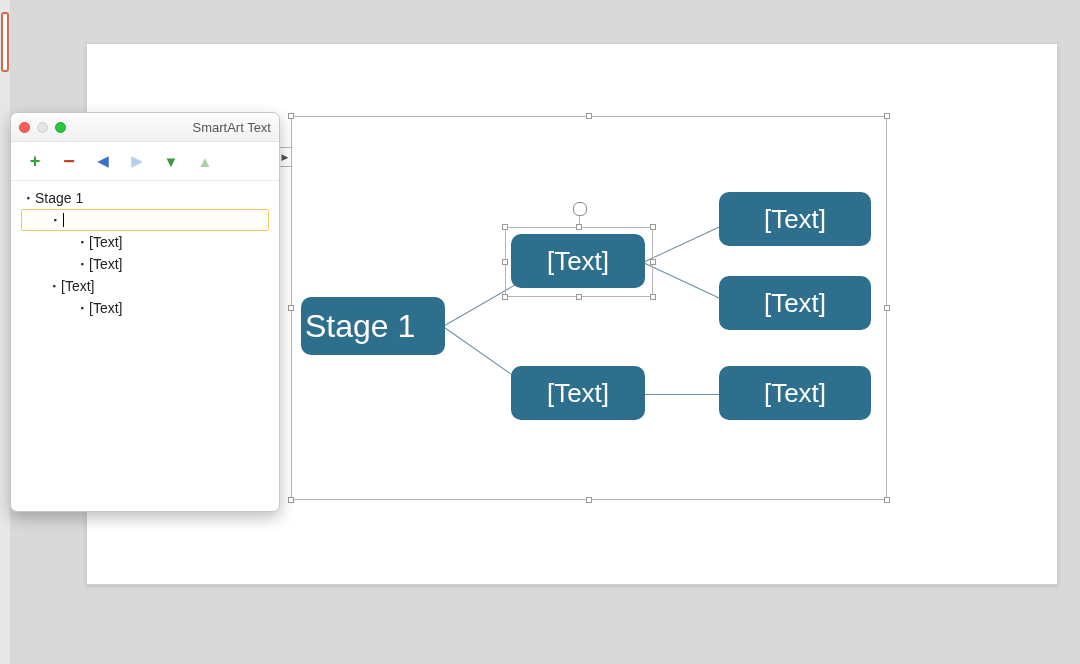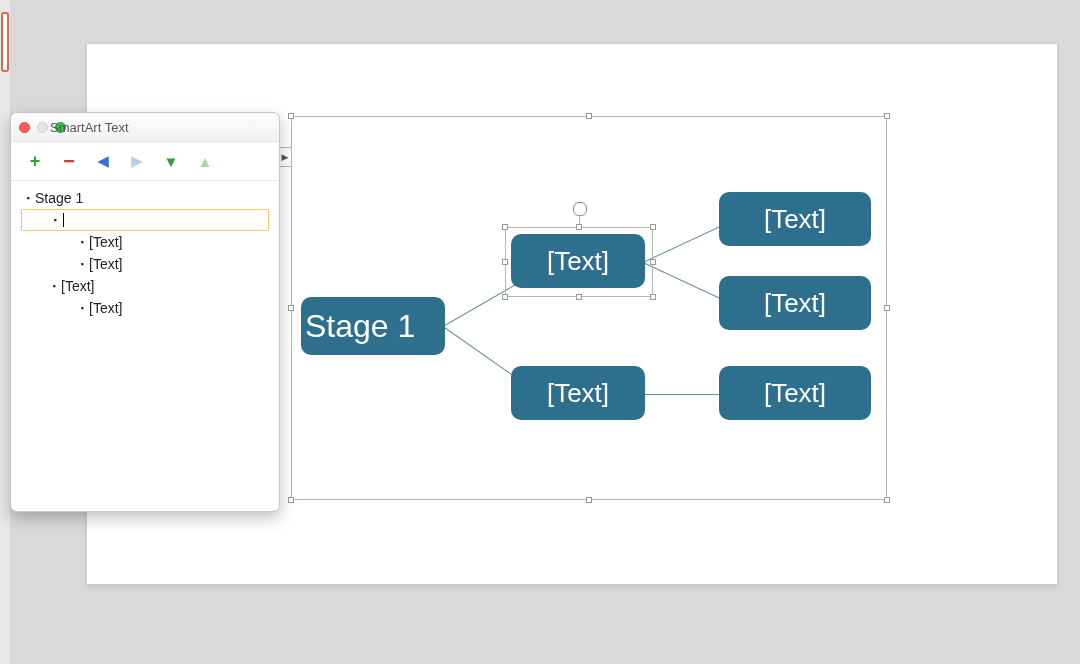--- a/index.html
+++ b/index.html
@@ -140,21 +140,21 @@
     font-size: 13px;
     color: #5c5c5c;
     border-radius: 7px 7px 0 0;
     background: linear-gradient(#fdfdfd,#f1f1f1);
   }
   .traffic { display:flex; gap:7px; margin-right: 18px; }
   .dot { width:11px; height:11px; border-radius:6px; }
   .dot.r { background:#ff5f57; border:1px solid #e24238; box-sizing:border-box;}
   .dot.y { background:#e6e6e6; border:1px solid #cfcfcf; box-sizing:border-box;}
   .dot.g { background:#28c840; border:1px solid #1ea533; box-sizing:border-box;}
-  .title { flex:1; text-align:left; font-size:13px; color:#555; margin-left:-34px;}
+  .title { flex:1; text-align:right; font-size:13px; color:#555; margin-left:-34px;}
 
   .toolbar {
     height: 38px;
     border-bottom: 1px solid #eaeaea;
     display:flex;
     align-items:center;
     gap: 14px;
     padding: 0 14px;
   }
   .tbtn { width:20px; height:20px; display:flex; align-items:center; justify-content:center; font-size:16px; cursor:pointer; }

